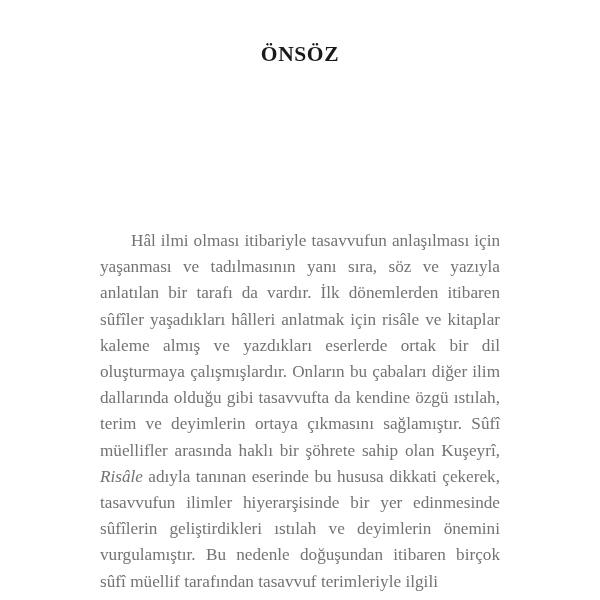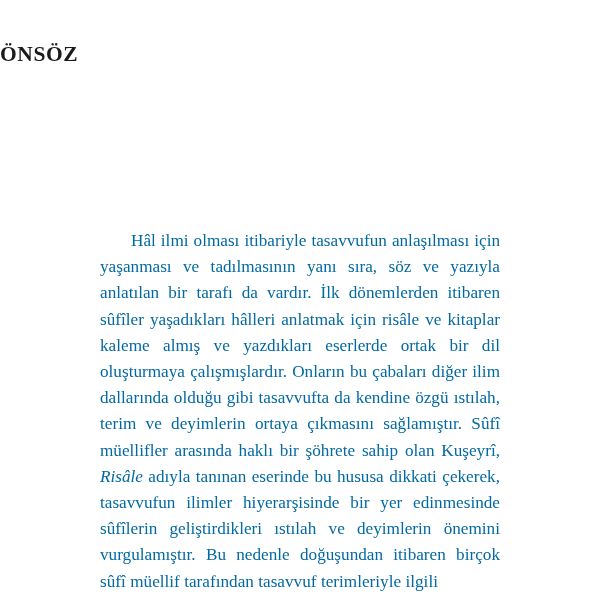--- a/index.html
+++ b/index.html
@@ -21,20 +21,21 @@
     height: 600px;
     background: #ffffff;
     box-sizing: border-box;
   }
 
   .chapter-title {
     position: absolute;
     top: 28px;
     left: 0;
     width: 600px;
+    text-align: center;
     font-size: 21.5px;
     font-weight: bold;
     letter-spacing: 0.6px;
     color: #1a1a1a;
     font-family: "Liberation Serif", "DejaVu Serif", serif;
   }
 
   .body-block {
     position: absolute;
     top: 228px;
@@ -42,21 +43,21 @@
     width: 400px;
   }
 
   .body-paragraph {
     margin: 0;
     font-size: 17.2px;
     line-height: 26.2px;
     text-align: justify;
     text-justify: inter-word;
     text-indent: 31px;
-    color: #0369a1;
+    color: #737373;
     hyphens: manual;
     -webkit-hyphens: manual;
     word-spacing: 0.1px;
   }
 
   .body-paragraph .work-title {
     font-style: italic;
   }
 </style>
 </head>

